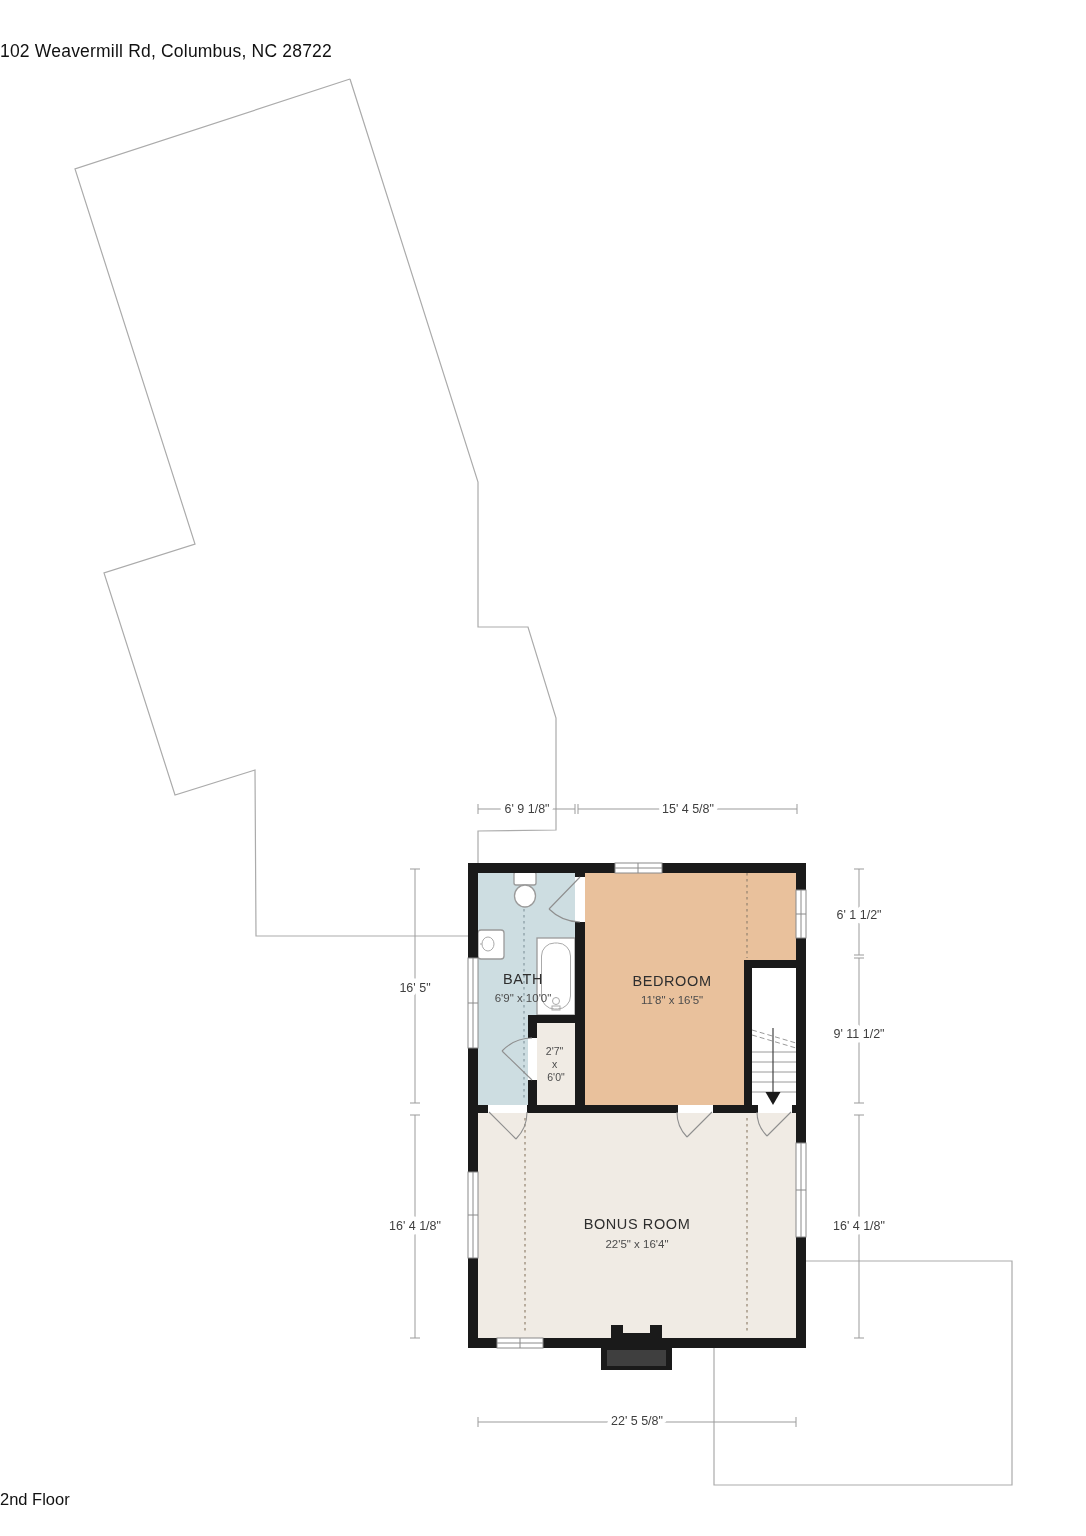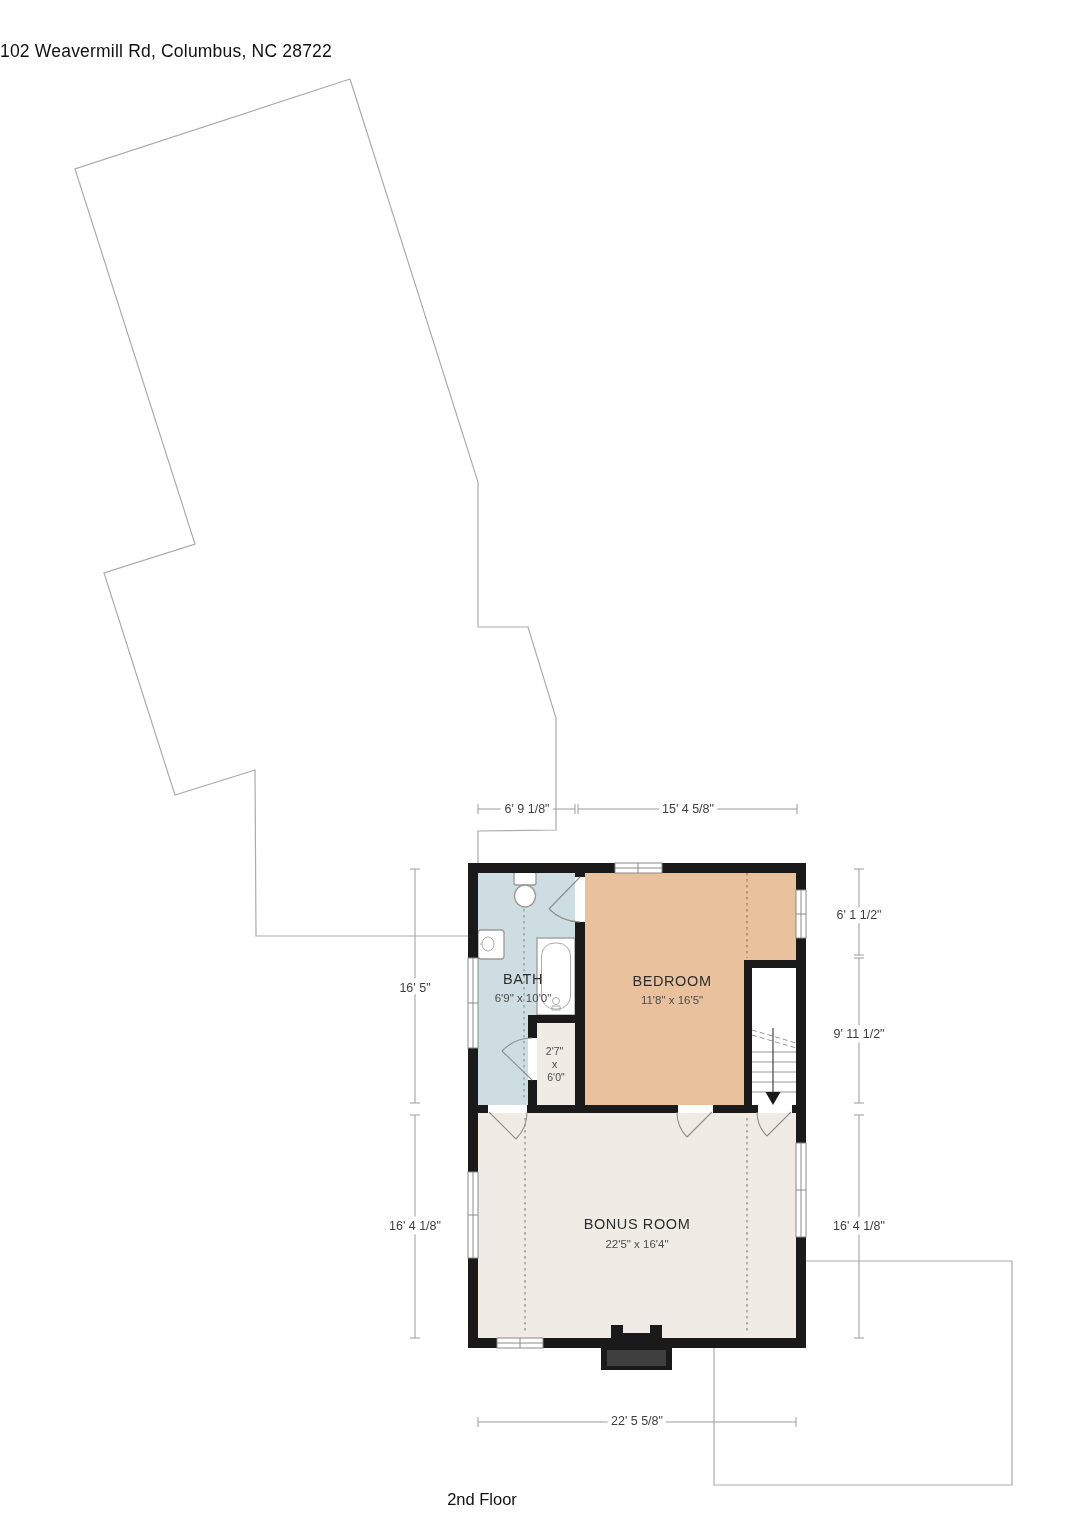--- a/index.html
+++ b/index.html
@@ -1,21 +1,21 @@
 <!DOCTYPE html>
 <html><head>
 <meta charset="utf-8">
 <style>
   html,body{margin:0;padding:0;background:#ffffff;}
   .page{position:relative;width:1086px;height:1536px;background:#ffffff;overflow:hidden;
         font-family:"Liberation Sans", sans-serif;}
   .title{position:absolute;top:16px;left:0;width:1086px;
          font-size:17.5px;color:#111;letter-spacing:0.2px;margin-top:25px;}
-  .footer{position:absolute;top:1490px;left:0;width:890px;text-align:center;
-          font-size:16.5px;color:#111;margin-left:37px;}
+  .footer{position:absolute;top:1490px;left:0;width:890px;
+          font-size:16.5px;color:#111;}
   svg{position:absolute;top:0;left:0;}
   .outline{fill:none;stroke:#ababab;stroke-width:1.2px;}
   .wall{fill:#1a1a1a;stroke:none;}
   .win{fill:#ffffff;stroke:#8a8a8a;stroke-width:1px;}
   .winline{stroke:#8a8a8a;stroke-width:1px;fill:none;}
   .fixture{fill:#ffffff;stroke:#9a9a9a;stroke-width:1.3px;}
   .fixline{fill:none;stroke:#aaaaaa;stroke-width:1px;}
   .doorarc{fill:none;stroke:#8f8f8f;stroke-width:1.1px;}
   .dooropen{fill:#ffffff;stroke:none;}
   .dash{fill:none;stroke:#93836f;stroke-width:1.2px;stroke-dasharray:2.5,3.5;}

